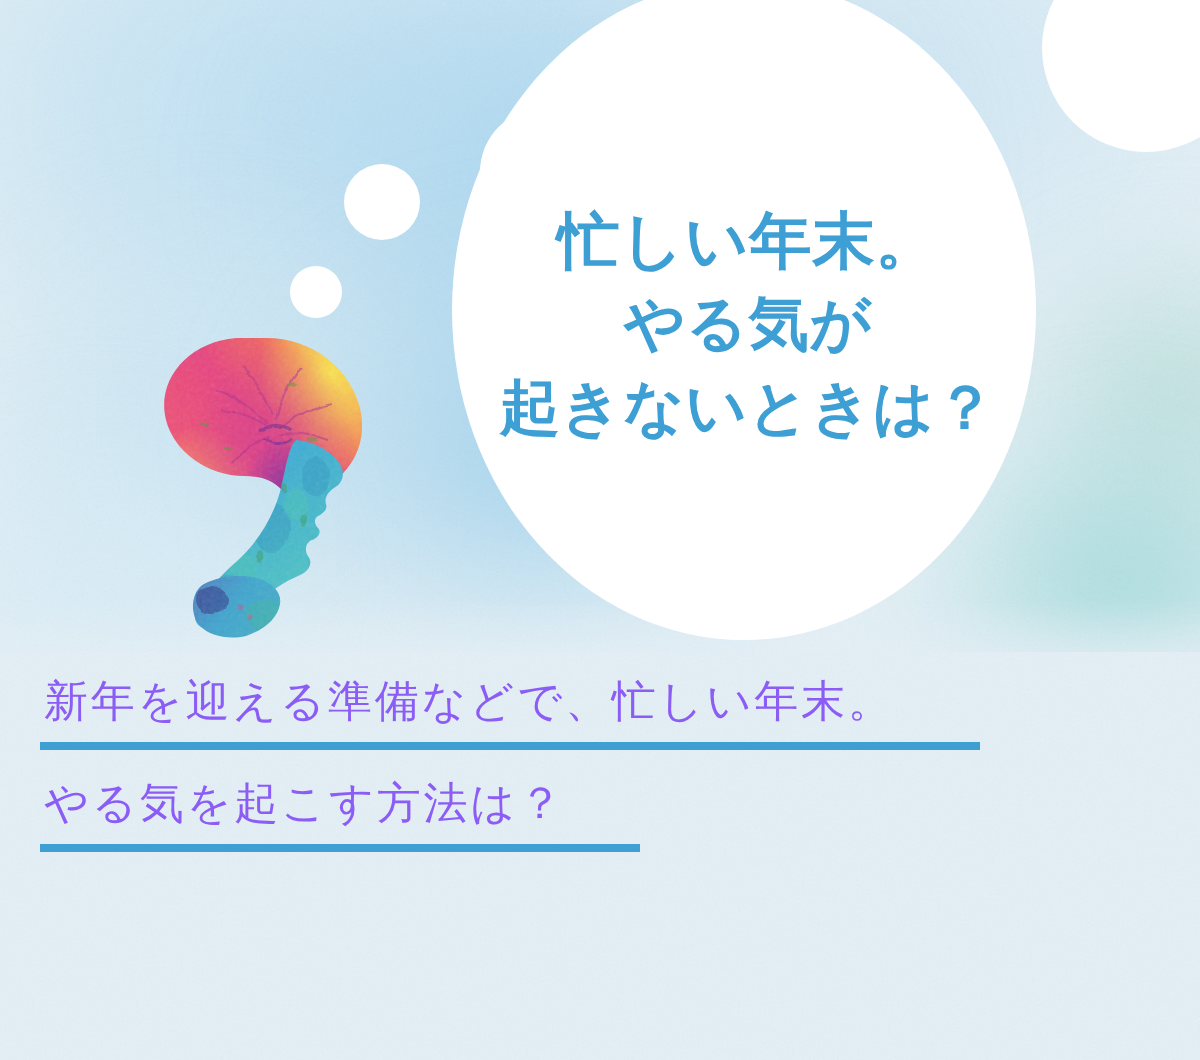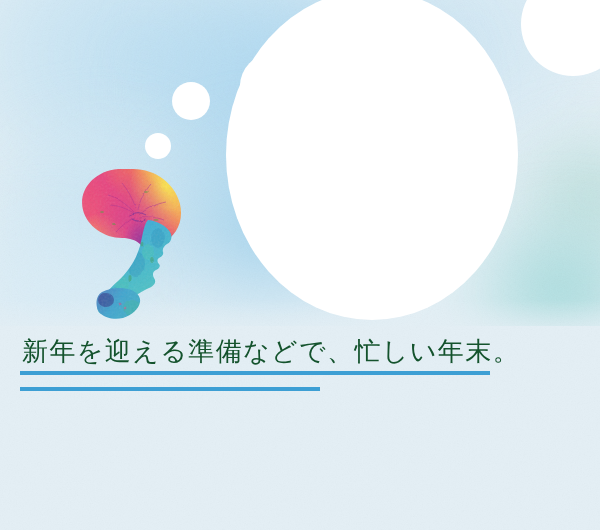--- a/index.html
+++ b/index.html
@@ -91,22 +91,22 @@
   }
   .silhouette svg{display:block;width:108px;height:152px;}
 
   
   .captions{
     position:absolute;
     left:0;top:336px;width:600px;
   }
   .cap-row{position:relative;}
   .cap-text{
-    color:#14532d;
-    font-size:26px;
+    color:#8b5cf6;
+    font-size:22px;
     line-height:30px;
     letter-spacing:1.4px;
     white-space:nowrap;
     padding-left:22px;
   }
   .cap-rule{
     height:4px;
     background:#3d9fd4;
     margin-left:20px;
     margin-top:5px;
@@ -146,20 +146,25 @@
     </defs>
     <rect width="600" height="530" filter="url(#grainf)"></rect>
   </svg>
 
   <div class="bubble bubble-corner"></div>
   <div class="bubble bubble-main"></div>
   <div class="bubble bubble-mid"></div>
   <div class="bubble bubble-sml"></div>
   <div class="bubble bubble-tiny"></div>
 
+  <div class="bubble-text">
+    <span class="ln ln1">忙しい年末。</span>
+    <span class="ln ln2">やる気が</span>
+    <span class="ln ln3">起きないときは？</span>
+  </div>
 
   <div class="silhouette">
     <svg viewBox="0 0 108 152" xmlns="http://www.w3.org/2000/svg" aria-hidden="true">
       <defs>
 
         <linearGradient id="paintA" x1="0" y1="1" x2="1" y2="0">
           <stop offset="0%" stop-color="#f9a03c"></stop>
           <stop offset="18%" stop-color="#f47b5a"></stop>
           <stop offset="38%" stop-color="#ef4f76"></stop>
           <stop offset="58%" stop-color="#e8447f"></stop>
@@ -297,17 +302,18 @@
       </g>
     </svg>
   </div>
 
   <div class="captions">
     <div class="cap-row cap-row-1">
       <div class="cap-text">新年を迎える準備などで、忙しい年末。</div>
       <div class="cap-rule"></div>
     </div>
     <div class="cap-row cap-row-3">
+      <div class="cap-text">やる気を起こす方法は？</div>
       <div class="cap-rule"></div>
     </div>
   </div>
 
 </div>
 
 </body></html>

